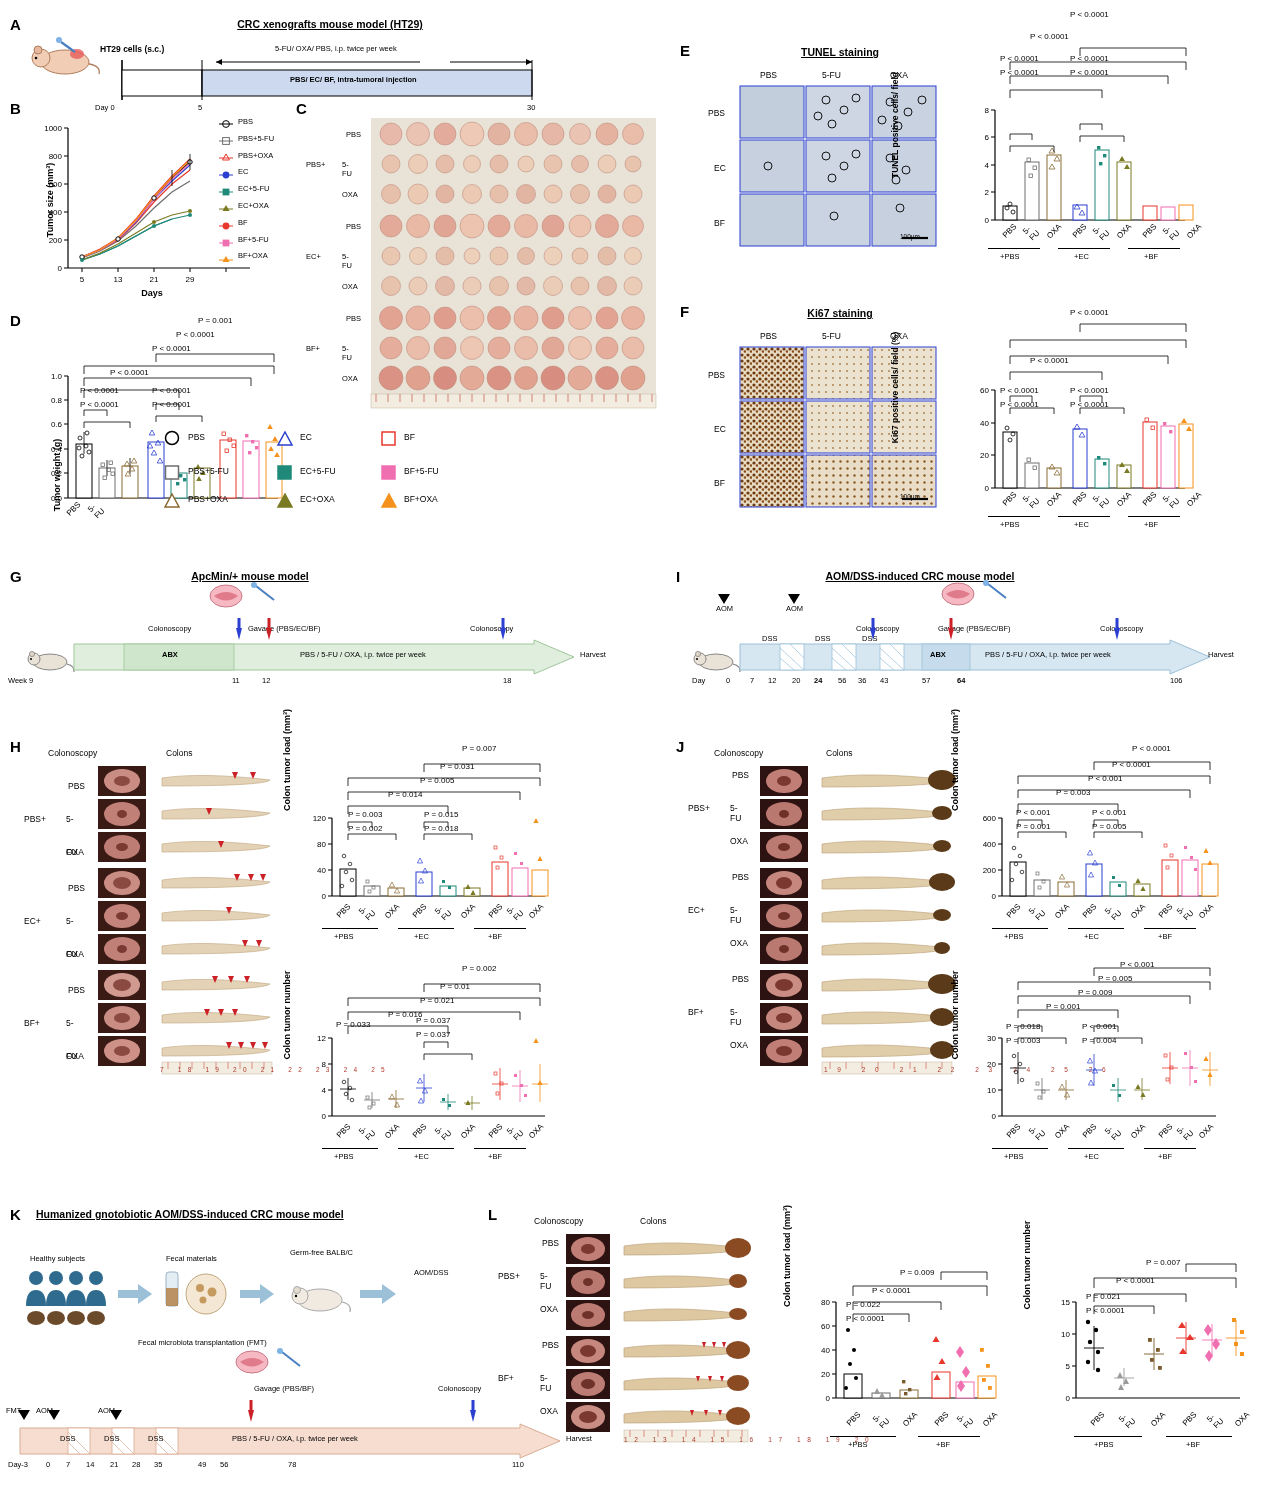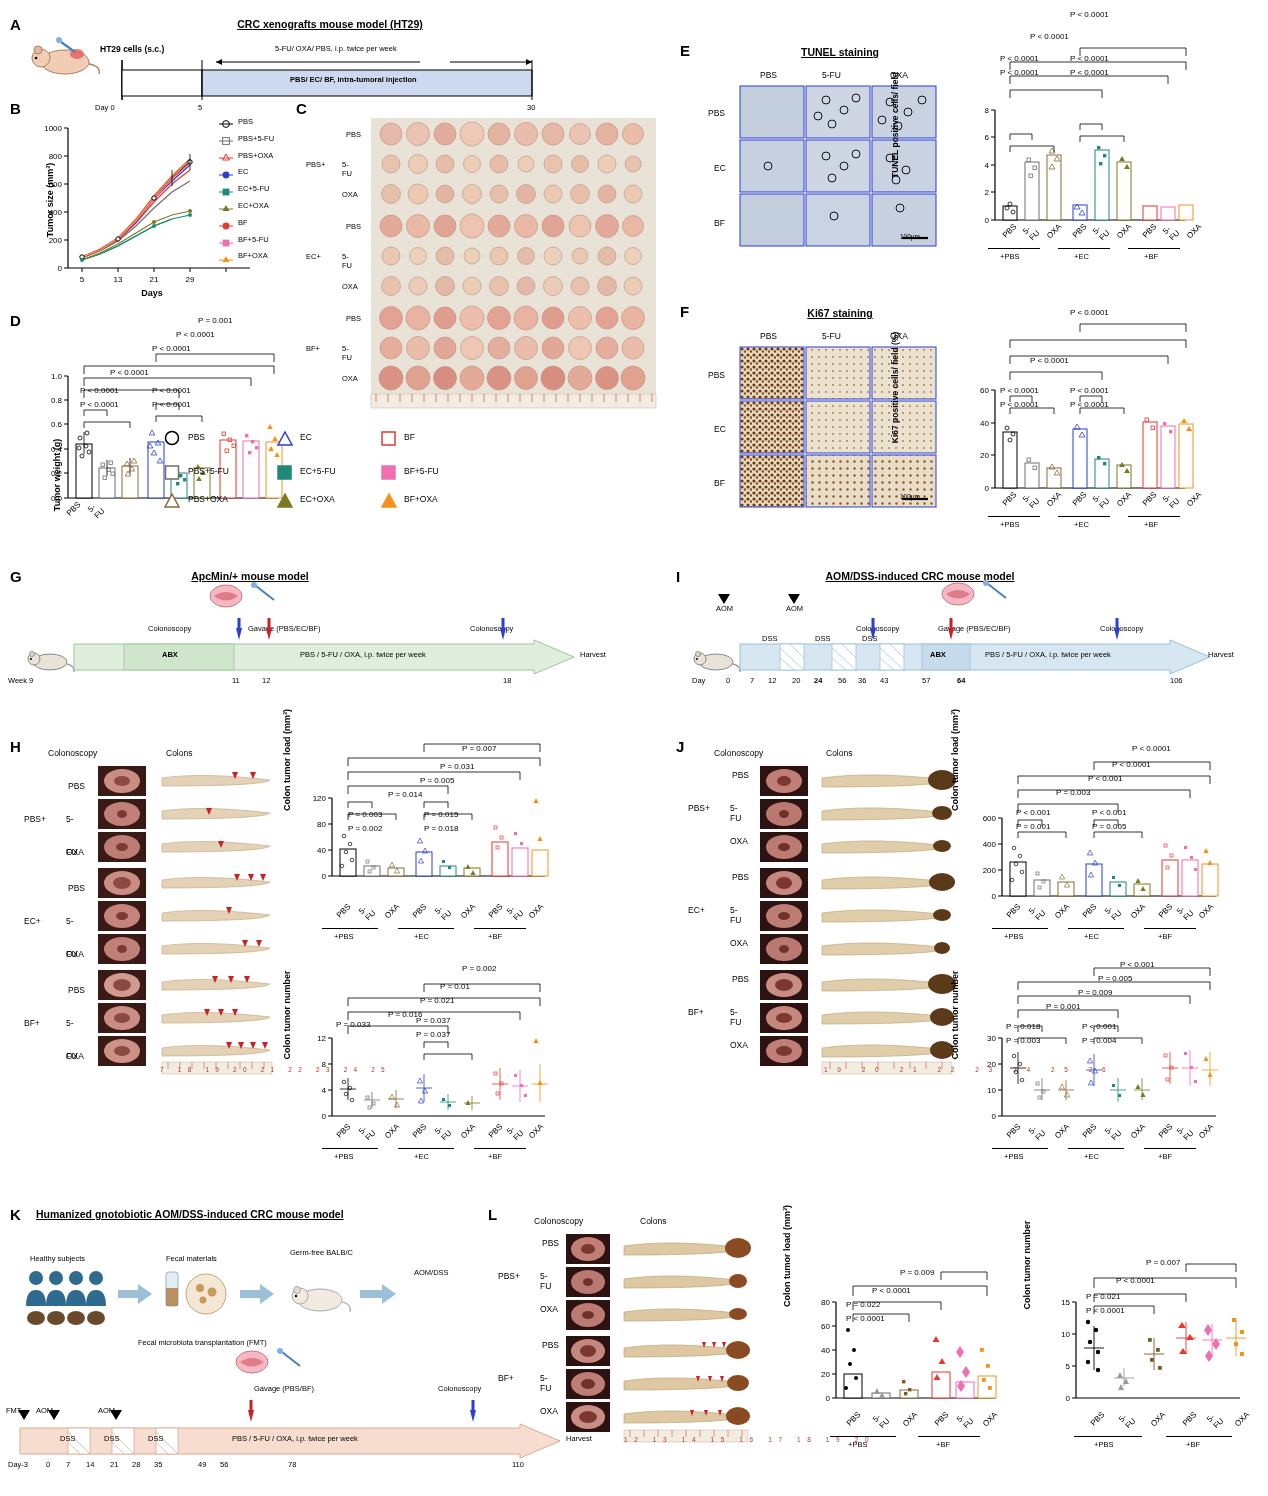--- a/index.html
+++ b/index.html
@@ -985,21 +985,21 @@
   <div class="abs small" style="left:40px;top:168px;">OXA</div>
   <div class="abs small" style="left:42px;top:204px;">PBS</div>
   <div class="abs small" style="left:40px;top:237px;">5-FU</div>
   <div class="abs small" style="left:40px;top:270px;">OXA</div>
   <div class="abs small" style="left:-2px;top:33px;">PBS+</div>
   <div class="abs small" style="left:-2px;top:135px;">EC+</div>
   <div class="abs small" style="left:-2px;top:237px;">BF+</div>
 </div>
 
 <div class="abs axis-label" style="left:282px;top:840px;transform:rotate(-90deg);transform-origin:left top;width:160px;text-align:center;font-size:9px;">Colon tumor load (mm³)</div>
-<div class="abs" style="left:300px;top:720px;">
+<div class="abs" style="left:300px;top:740px;">
   <svg width="270" height="180" viewBox="0 0 270 180">
     <line x1="32" y1="78" x2="32" y2="156" stroke="#000" stroke-width="1.2"></line>
     <line x1="32" y1="156" x2="245" y2="156" stroke="#000" stroke-width="1.2"></line>
     <g stroke="#000" stroke-width="1">
       <line x1="28" y1="78" x2="32" y2="78"></line>
         <line x1="28" y1="104" x2="32" y2="104"></line>
       <line x1="28" y1="130" x2="32" y2="130"></line>
         <line x1="28" y1="156" x2="32" y2="156"></line>
     </g>
     <g font-size="8" text-anchor="end" font-family="Liberation Sans">

